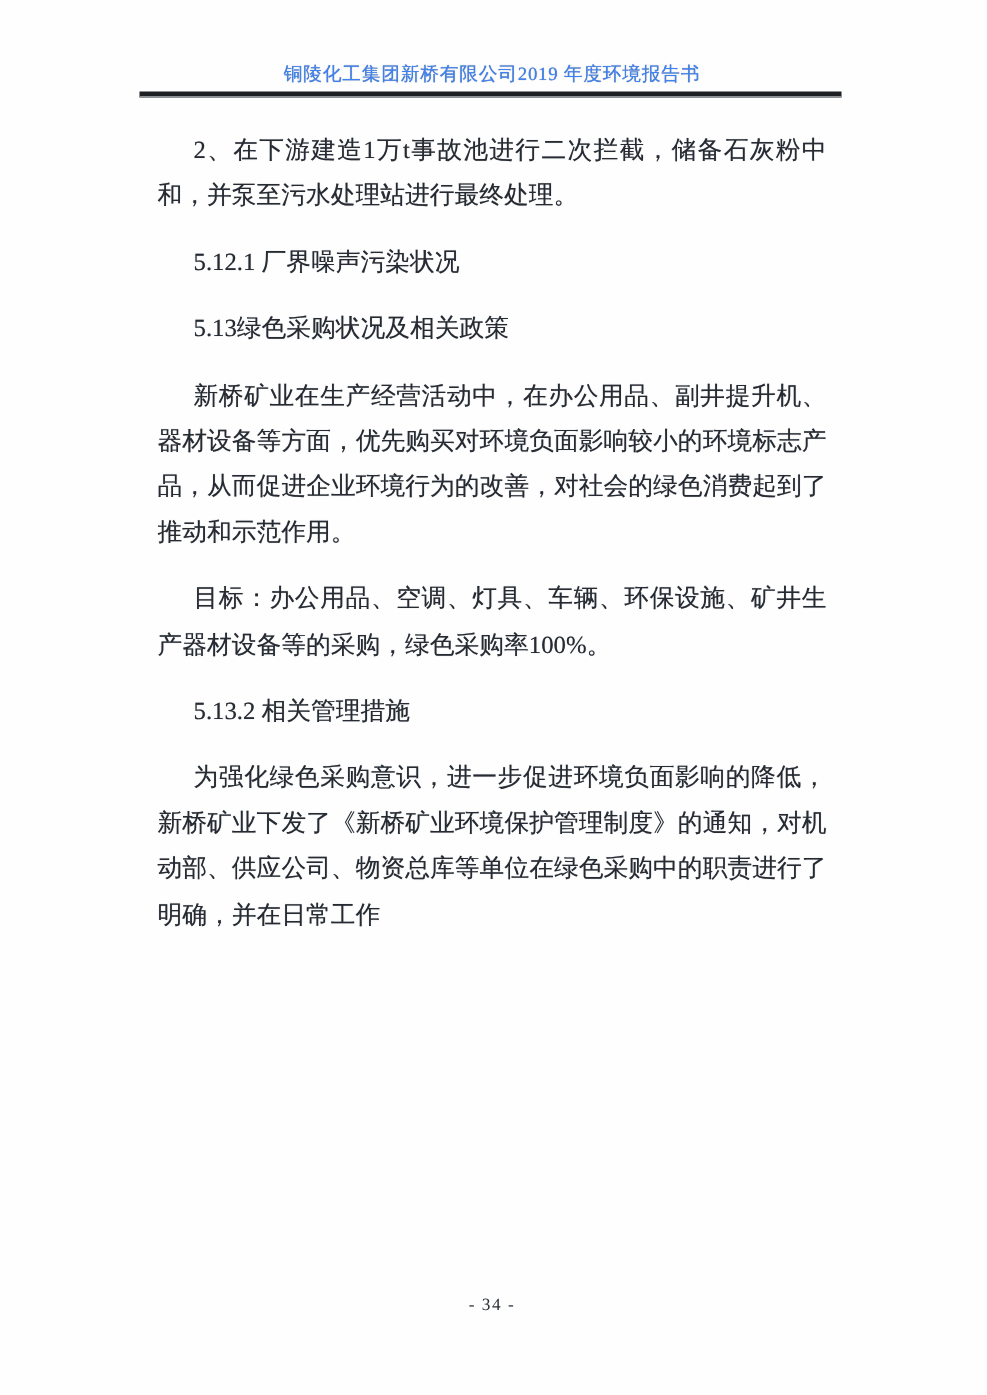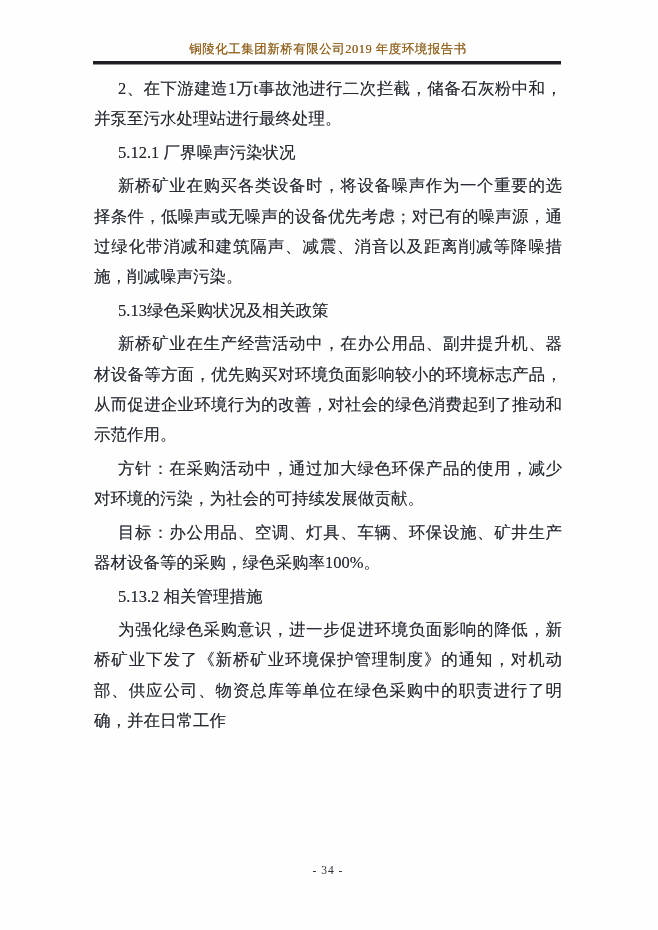--- a/index.html
+++ b/index.html
@@ -24,21 +24,21 @@
     width: 474px;
   }
   .header-title {
     position: absolute;
     top: 41px;
     left: 0;
     width: 100%;
     text-align: center;
     font-size: 12.5px;
     letter-spacing: 0.5px;
-    color: #a16207;
+    color: #3b82f6;
     white-space: nowrap;
     text-shadow: 0 0 0.6px rgba(29,33,40,0.6);
   }
   .header-rule {
     position: absolute;
     top: 61px;
     left: 2px;
     width: 468px;
     height: 3px;
     background: #1d1f22;
@@ -51,21 +51,21 @@
     left: 91px;
     width: 474px;
     font-size: 16.5px;
     line-height: 30.4px;
     text-align: justify;
     text-justify: inter-ideograph;
     color: #262b33;
     text-shadow: 0 0 0.5px rgba(38,43,51,0.55);
   }
   .content p {
-    margin: 3px;
+    margin: 14px;
     padding: 0;
     text-indent: 24px;
   }
   
   .page-footer {
     position: absolute;
     top: 860px;
     left: 91px;
     width: 474px;
     text-align: center;
@@ -83,24 +83,22 @@
 <div class="page">
 
   <header class="page-header">
     <div class="header-title">铜陵化工集团新桥有限公司2019 年度环境报告书</div>
     <div class="header-rule"></div>
   </header>
 
   <main class="content">
     <p>2、在下游建造1万t事故池进行二次拦截，储备石灰粉中和，并泵至污水处理站进行最终处理。</p>
     <p>5.12.1 厂界噪声污染状况</p>
-    <p>新桥矿业在购买各类设备时，将设备噪声作为一个重要的选择条件，低噪声或无噪声的设备优先考虑；对已有的噪声源，通过绿化带消减和建筑隔声、减震、消音以及距离削减等降噪措施，削减噪声污染。</p>
     <p>5.13绿色采购状况及相关政策</p>
     <p>新桥矿业在生产经营活动中，在办公用品、副井提升机、器材设备等方面，优先购买对环境负面影响较小的环境标志产品，从而促进企业环境行为的改善，对社会的绿色消费起到了推动和示范作用。</p>
-    <p>方针：在采购活动中，通过加大绿色环保产品的使用，减少对环境的污染，为社会的可持续发展做贡献。</p>
     <p>目标：办公用品、空调、灯具、车辆、环保设施、矿井生产器材设备等的采购，绿色采购率100%。</p>
     <p>5.13.2 相关管理措施</p>
     <p>为强化绿色采购意识，进一步促进环境负面影响的降低，新桥矿业下发了《新桥矿业环境保护管理制度》的通知，对机动部、供应公司、物资总库等单位在绿色采购中的职责进行了明确，并在日常工作</p>
   </main>
 
   <footer class="page-footer">
     <span class="page-number">- 34 -</span>
   </footer>
 
 </div>

